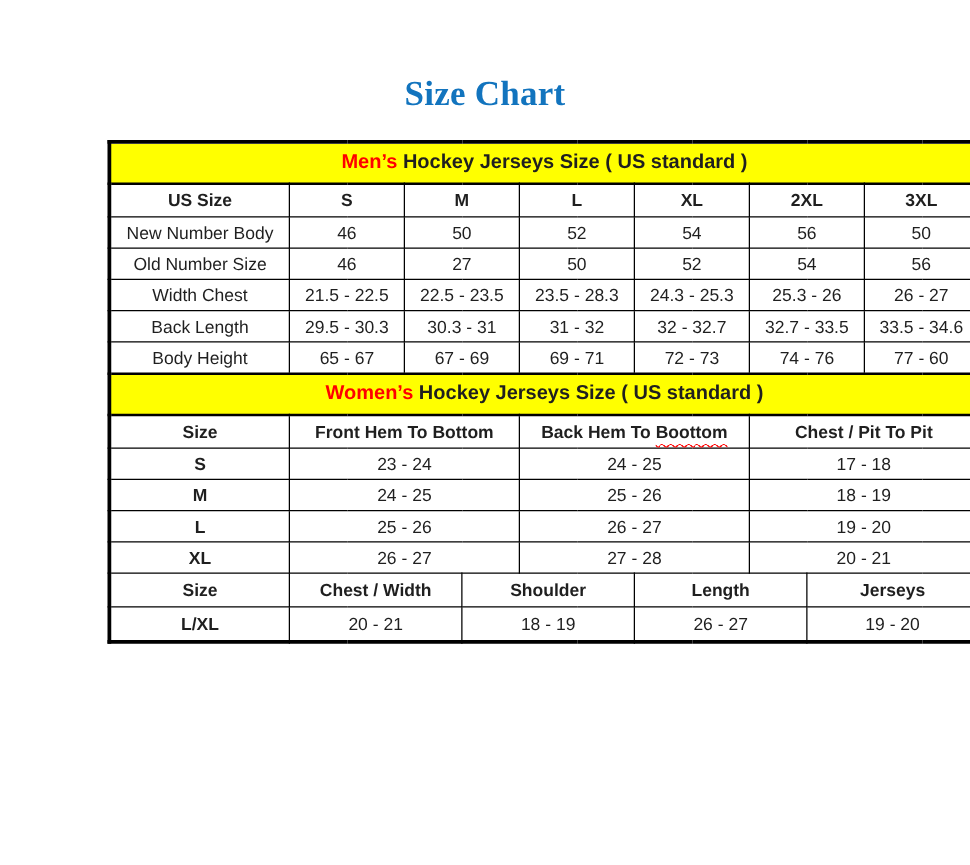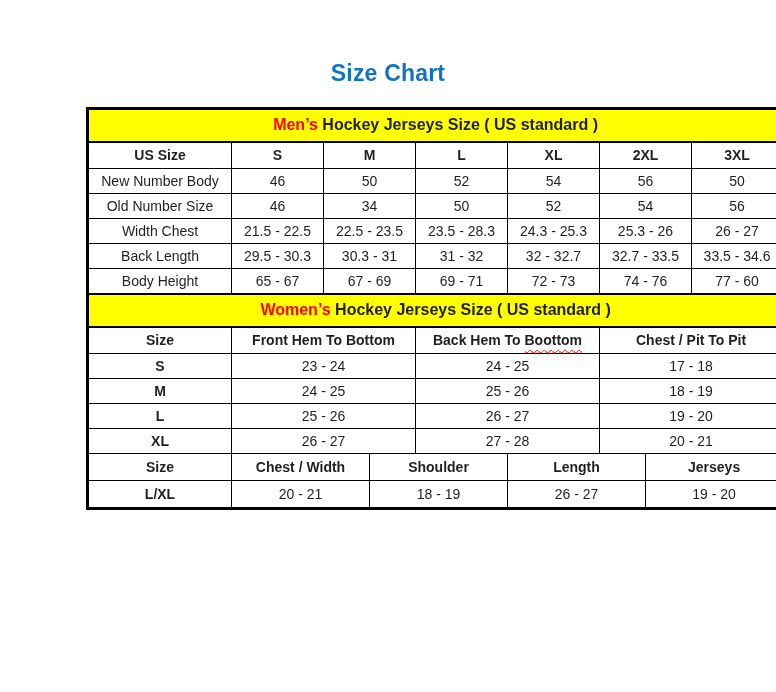--- a/index.html
+++ b/index.html
@@ -11,24 +11,25 @@
   }
   *{box-sizing:border-box;}
   html,body{margin:0;padding:0;}
   body{
     width:776px;height:692px;background:#ffffff;overflow:hidden;
     font-family:"Liberation Sans", sans-serif;color:var(--ink);
   }
   h1[data-name="page-title"]{
     margin:60px 0 20px 0;
     text-align:center;
-    font-size:23px;
+    font-size:28px;
     font-weight:700;
     color:var(--title-blue);
     letter-spacing:0.2px;
+    font-family:Liberation Serif, serif;
   }
   .tables-wrap{
     width:697px;
     margin-left:38px;
     padding-left:48px;
   }
   table[data-name="size-chart-table"]{
     width:697px;
     table-layout:fixed;
     border-collapse:collapse;
@@ -106,21 +107,21 @@
             <td data-name="size-value-cell" colspan="2">46</td>
             <td data-name="size-value-cell" colspan="2">50</td>
             <td data-name="size-value-cell" colspan="2">52</td>
             <td data-name="size-value-cell" colspan="2">54</td>
             <td data-name="size-value-cell" colspan="2">56</td>
             <td data-name="size-value-cell" colspan="2">50</td>
           </tr>
           <tr data-name="table-row" class="data">
             <td data-name="row-label" class="row-label">Old Number Size</td>
             <td data-name="size-value-cell" colspan="2">46</td>
-            <td data-name="size-value-cell" colspan="2">34</td>
+            <td data-name="size-value-cell" colspan="2">27</td>
             <td data-name="size-value-cell" colspan="2">50</td>
             <td data-name="size-value-cell" colspan="2">52</td>
             <td data-name="size-value-cell" colspan="2">54</td>
             <td data-name="size-value-cell" colspan="2">56</td>
           </tr>
           <tr data-name="table-row" class="data">
             <td data-name="row-label" class="row-label">Width Chest</td>
             <td data-name="size-value-cell" colspan="2">21.5 - 22.5</td>
             <td data-name="size-value-cell" colspan="2">22.5 - 23.5</td>
             <td data-name="size-value-cell" colspan="2">23.5 - 28.3</td>

